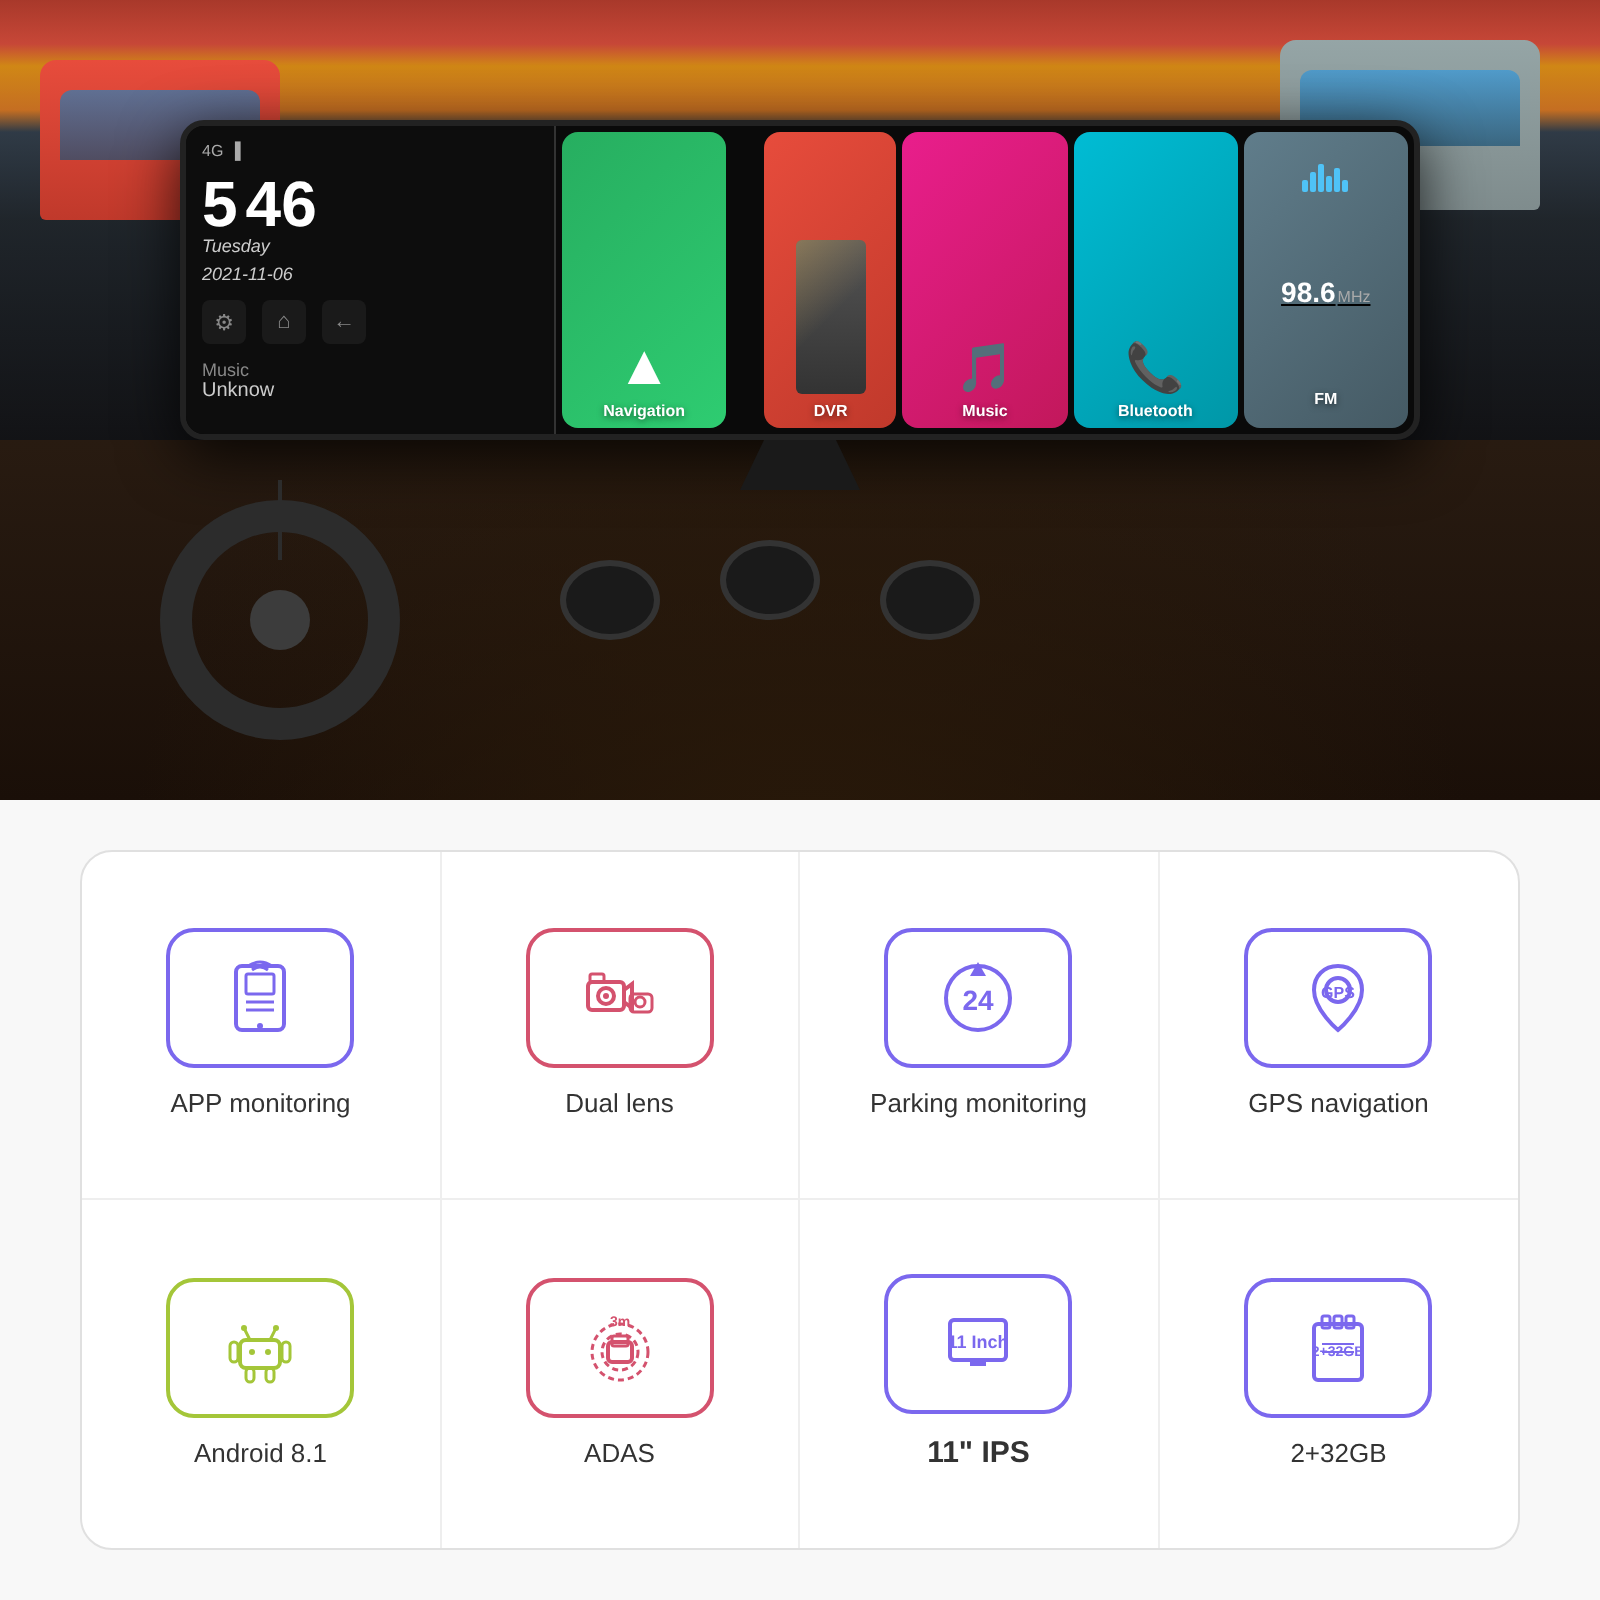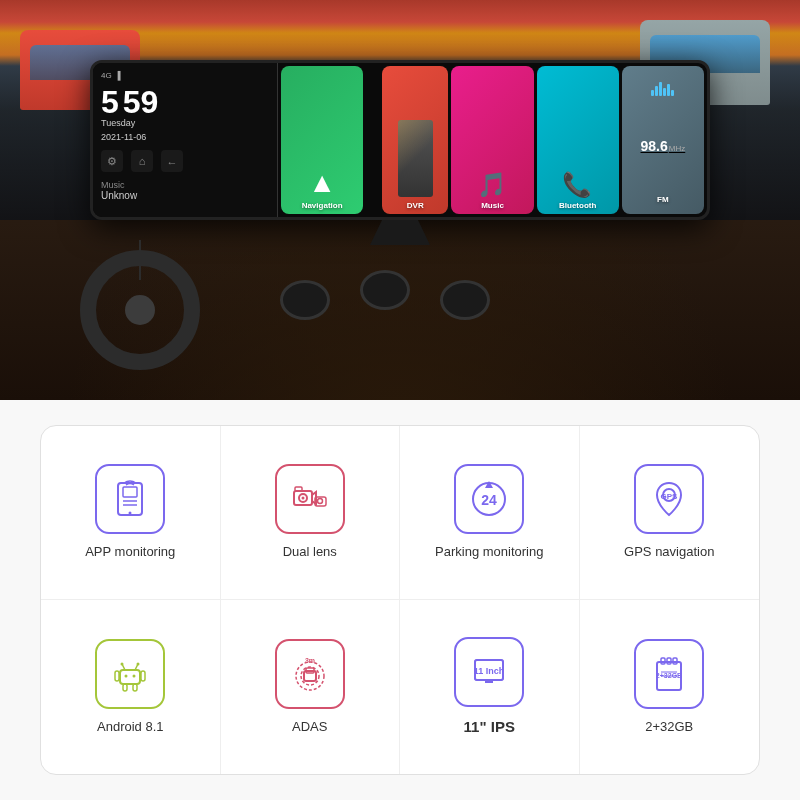--- a/index.html
+++ b/index.html
@@ -202,20 +202,21 @@
     .time-separator {
       font-size: 28px;
       color: #fff;
       font-weight: bold;
     }
 
     .date-info {
       font-size: 9px;
       color: #ccc;
       margin-bottom: 4px;
+      font-style: italic;
     }
 
     .device-icon-btn {
       width: 22px;
       height: 22px;
       background: #1a1a1a;
       border-radius: 4px;
       display: flex;
       align-items: center;
       justify-content: center;
@@ -401,21 +402,21 @@
     }
 
     .feature-item:nth-child(5),
     .feature-item:nth-child(6),
     .feature-item:nth-child(7),
     .feature-item:nth-child(8) {
       border-bottom: none;
     }
 
     .feature-icon-box {
-      width: 70px;
+      width: 94px;
       height: 70px;
       border-radius: 14px;
       border: 2px solid #7b68ee;
       display: flex;
       align-items: center;
       justify-content: center;
       position: relative;
     }
 
     .feature-label {
@@ -458,21 +459,21 @@
         <div class="device-status-bar">
           <div class="status-icons">
             <span>4G</span>
             <span>▐</span>
           </div>
         </div>
 
         <div class="time-display">
           <span class="time-big">5</span>
           <span class="time-separator"> </span>
-          <span class="time-big">59</span>
+          <span class="time-big">46</span>
         </div>
 
         <div class="date-info">Tuesday</div>
         <div class="date-info">2021-11-06</div>
 
         <div style="display:flex; gap:8px; margin: 4px 0;">
           <div class="device-icon-btn">⚙</div>
           <div class="device-icon-btn">⌂</div>
           <div class="device-icon-btn">←</div>
         </div>

